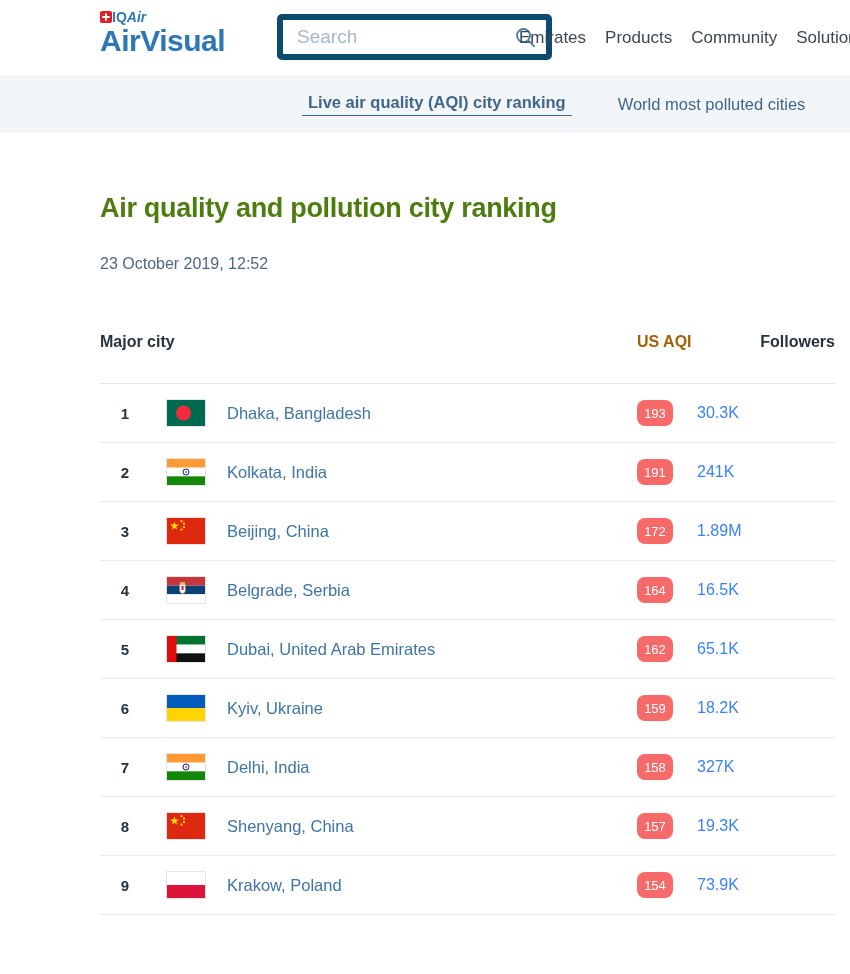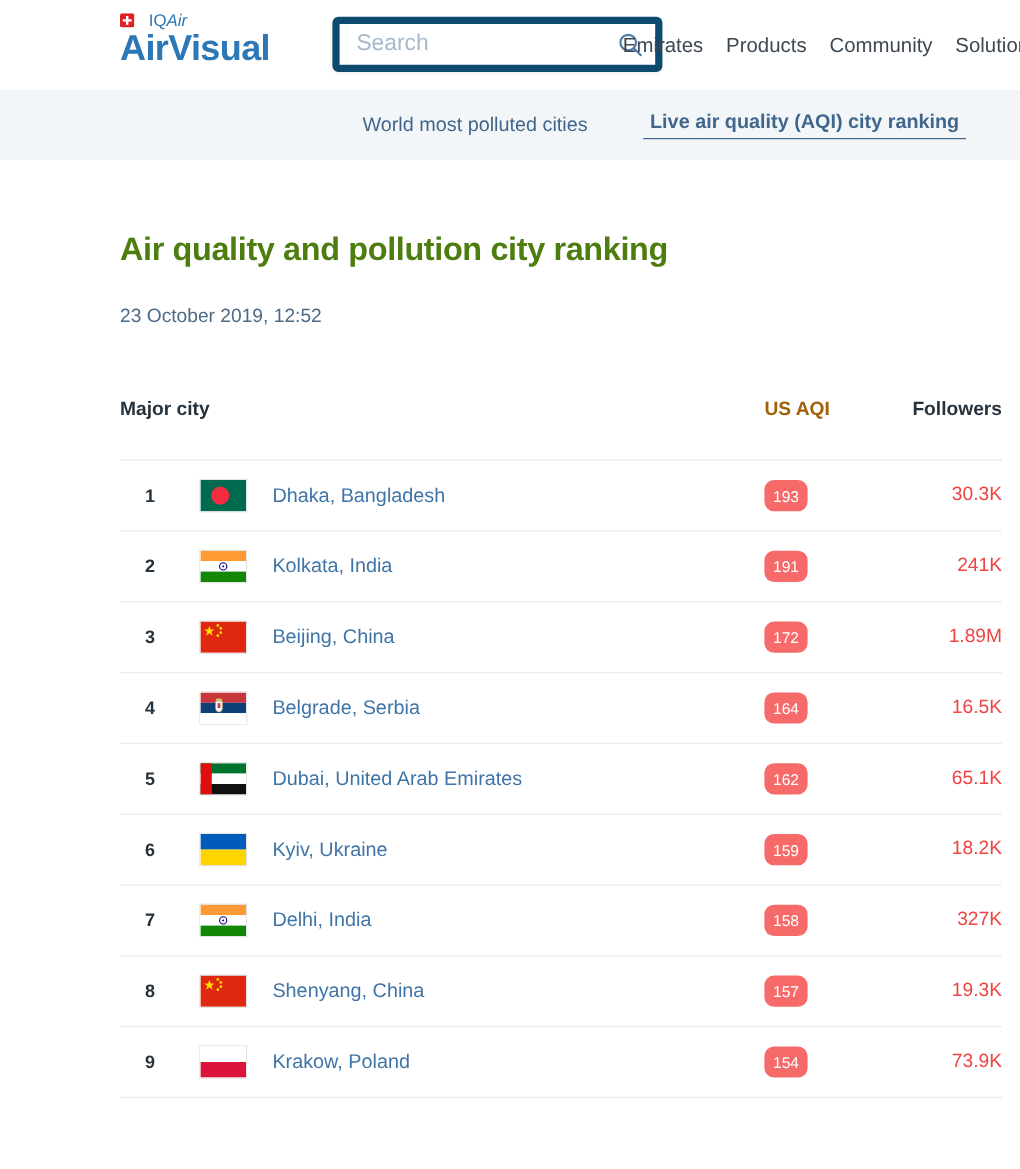--- a/index.html
+++ b/index.html
@@ -2,22 +2,22 @@
 <html style="--brand-blue: #2d77b6; --link-blue: #3f74a6; --aqi-red: #f66a6a; --tabbar-bg: #f3f6f9;"><head>
 <meta charset="utf-8">
 <style>
   * { box-sizing: border-box; margin: 0; padding: 0; }
   html, body { width: 850px; height: 974px; overflow: hidden; background: #fff;
     font-family: "Liberation Sans", sans-serif; }
 
   
   .topbar { position: relative; height: 75px; background: #fff; }
   .logo { position: absolute; left: 100px; top: 9px; cursor: pointer; }
-  .logo-top { display: flex; align-items: center; gap: 12px;
-    color: var(--brand-blue, #2d77b6); font-weight: normal; font-size: 14px; }
+  .logo-top { display: flex; align-items: center; gap: 0;
+    color: var(--brand-blue, #2d77b6); font-weight: bold; font-size: 14px; }
   .logo-top .air { font-style: italic; }
   .logo-main { font-size: 30px; font-weight: bold; color: var(--brand-blue, #2d77b6);
     letter-spacing: -0.5px; line-height: 1.05; }
 
   .searchbox { position: absolute; left: 277px; top: 14px; width: 275px; height: 46px;
     border: 6px solid #0c4a6e; border-radius: 5px; background: #fff;
     box-shadow: 0 1px 3px rgba(0,0,0,.05); display: flex; align-items: center; }
   .searchbox input { border: none; outline: none; flex: 1; min-width: 0;
     padding: 0 4px 0 14px; font-size: 19px; color: #44596e; background: transparent;
     font-family: "Liberation Sans", sans-serif; }
@@ -54,21 +54,21 @@
     font-size: 15px; color: #26323c; }
   .flag { margin-left: 17px; width: 38px; height: 26px; line-height: 0;
     box-shadow: 0 0 0 1px rgba(0,0,0,0.10); }
   .city-link { margin-left: 22px; font-size: 16.5px; color: var(--link-blue, #3f74a6);
     text-decoration: none; cursor: pointer; }
   .spacer { flex: 1; }
   .cell-aqi { width: 60px; }
   .badge { display: flex; width: 36px; height: 26px; border-radius: 8px;
     background: var(--aqi-red, #f66a6a); color: #fff; font-size: 13px;
     align-items: center; justify-content: center; }
-  .cell-followers { width: 138px; text-align: right; font-size: 16px; color: #ef4444; }
+  .cell-followers { width: 138px; text-align: left; font-size: 16px; color: #3b82f6; }
 </style>
 </head>
 <body>
 
 <header class="topbar">
   <div class="logo">
     <div class="logo-top">
       <span style="line-height:0;">
         <svg width="12" height="12" viewBox="0 0 12 12">
             <rect width="12" height="12" rx="2" fill="#e21e26"></rect>
@@ -95,22 +95,22 @@
 
   <nav class="mainnav">
     <a>Emirates</a>
     <a>Products</a>
     <a>Community</a>
     <a>Solutions</a>
   </nav>
 </header>
 
 <div class="tabbar">
+  <a class="tab active">Live air quality (AQI) city ranking</a>
   <a class="tab">World most polluted cities</a>
-  <a class="tab active">Live air quality (AQI) city ranking</a>
 </div>
 
 <main>
   <h1 class="page-title">Air quality and pollution city ranking</h1>
   <div class="page-date">23 October 2019, 12:52</div>
 
   <div class="thead">
     <div class="th-city">Major city</div>
     <div class="th-aqi">US AQI</div>
     <div class="th-followers">Followers</div>

